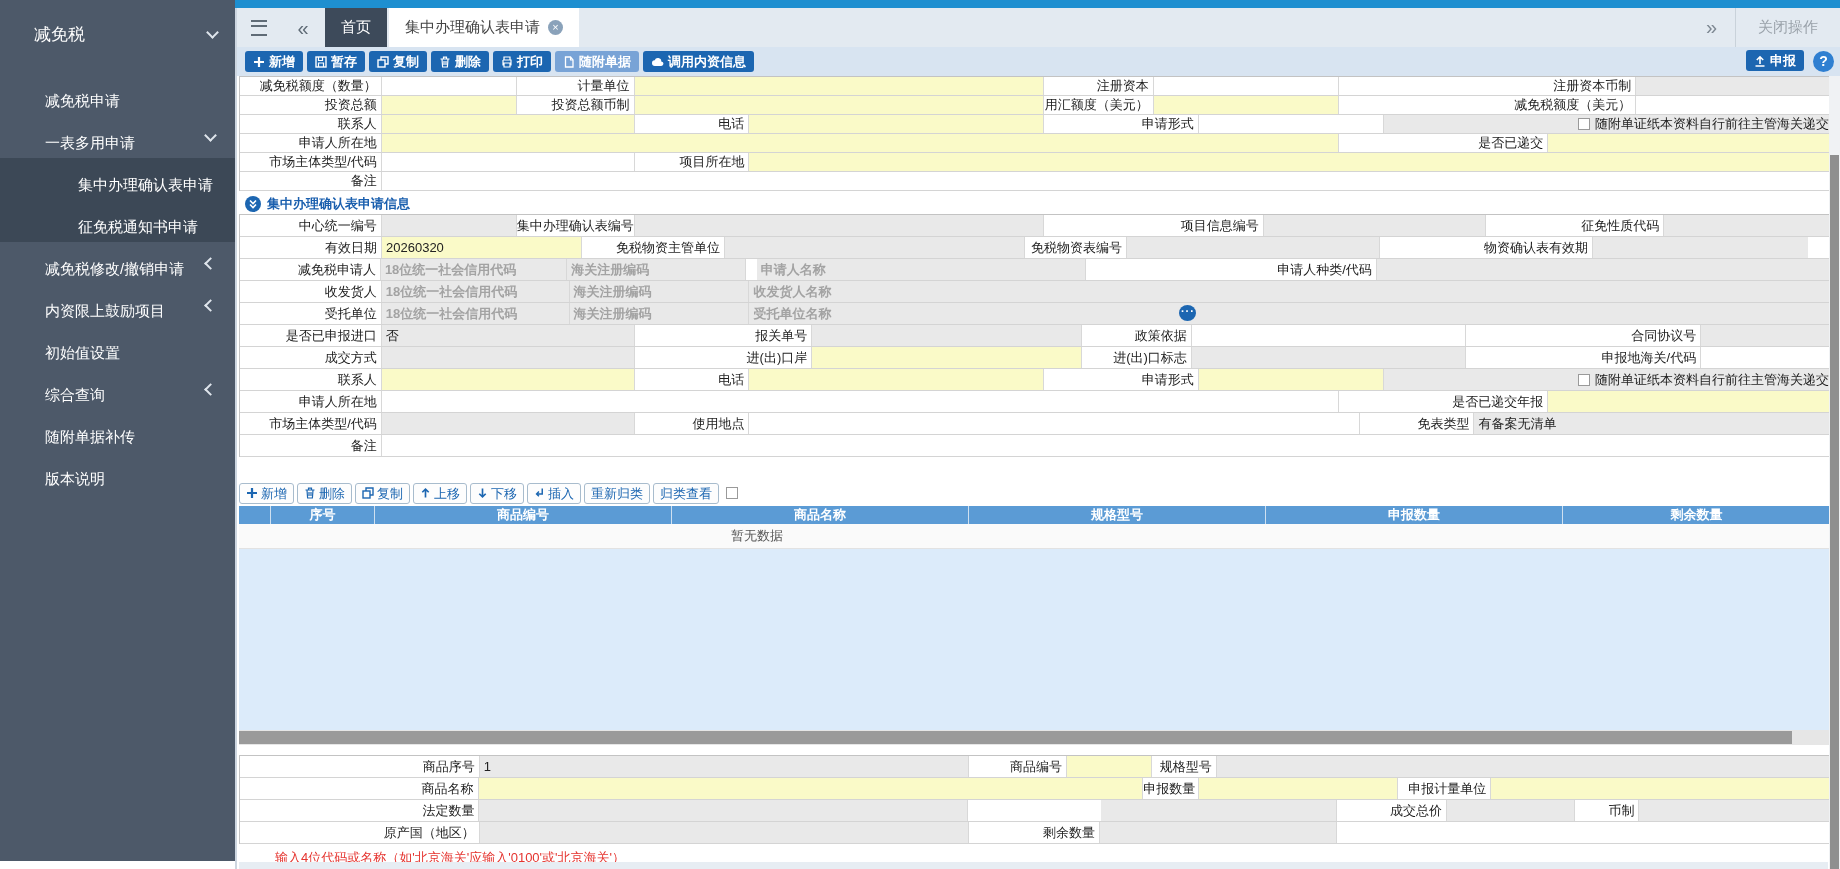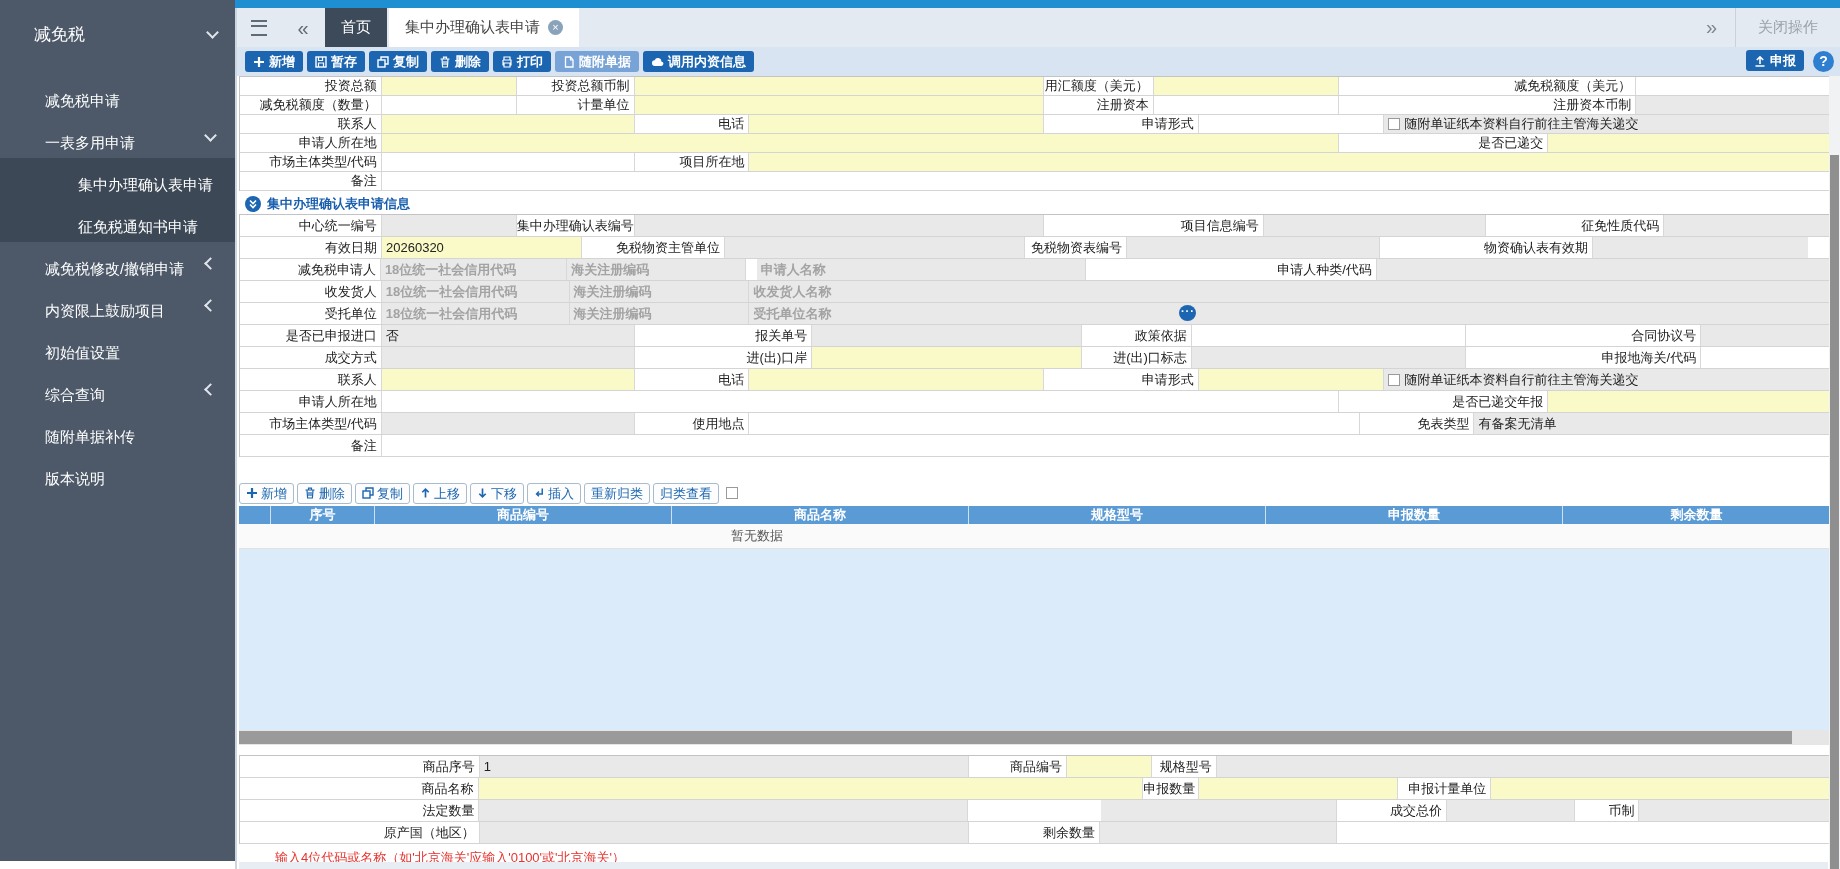--- a/index.html
+++ b/index.html
@@ -52,21 +52,21 @@
   .s2 .frow,.detail .frow{height:22px;line-height:21px;}
   .cell{box-sizing:border-box;border-right:1px solid #d8d8d8;overflow:hidden;white-space:nowrap;position:relative;}
   .frow .cell:last-child{border-right:none;}
   .cell.lab{text-align:right;padding-right:4px;color:#1d1d1d;background:#fff;}
   .cell.fy{background:#fafac8;}
   .cell.fg{background:#e9e9e9;}
   .cell.fw{background:#fff;}
   .cell.fe{background:#fff;border-right:none;}
   .cell .val{padding-left:4px;color:#222;}
   .cell .ph{padding-left:4px;color:#a3a3a3;font-weight:bold;}
-  .cell.chk{background:#e9e9e9;display:flex;align-items:center;gap:5px;padding-left:4px;color:#222;}
+  .cell.chk{background:#e9e9e9;display:flex;align-items:center;gap:5px;padding-left:4px;color:#222;justify-content:flex-end;}
   .box{width:12px;height:12px;background:#fff;border:1px solid #9a9a9a;display:inline-block;box-sizing:border-box;}
   .more{position:absolute;left:430px;top:2px;width:17px;height:16px;border-radius:50%;background:#1c66b1;color:#fff;
         font-weight:bold;font-size:11px;line-height:13px;text-align:center;letter-spacing:1px;cursor:pointer;}
   
   .sec-head{display:flex;align-items:center;gap:6px;height:20px;margin-top:3px;padding-left:6px;}
   .sec-head .ico{width:16px;height:16px;border-radius:50%;background:#1c66b1;display:flex;align-items:center;justify-content:center;}
   .sec-head .ttl{color:#1a5fae;font-weight:bold;font-size:13px;}
   
   .grid-toolbar{margin-top:23px;height:26px;display:flex;align-items:center;gap:3px;}
   .gbtn{display:inline-flex;align-items:center;gap:3px;background:#fdfdfd;color:#1c66b1;border:1px solid #a8bccd;border-radius:3px;
@@ -213,38 +213,38 @@
             <path d="M6 9V2M2.8 5L6 1.8 9.2 5M1.5 11h9" fill="none" stroke="currentColor" stroke-width="1.6"></path>
           </svg>
           <span>申报</span>
         </button></div>
     <div class="help">?</div>
   </div>
 
   <div class="main">
     <div class="fsection s1">
         <div class="frow">
+          <div class="cell lab" style="width: 142px;">减免税额度（数量）</div>
+          <div class="cell fw" style="width: 135px;"></div>
+          <div class="cell lab" style="width: 118px;">计量单位</div>
+          <div class="cell fy" style="width: 410px;"></div>
+          <div class="cell lab" style="width: 110px;">注册资本</div>
+          <div class="cell fw" style="width: 185px;"></div>
+          <div class="cell lab" style="width: 298px;">注册资本币制</div>
+          <div class="cell fg" style="width: 193px;"></div>
+        </div>
+        <div class="frow">
           <div class="cell lab" style="width: 142px;">投资总额</div>
           <div class="cell fy" style="width: 135px;"></div>
           <div class="cell lab" style="width: 118px;">投资总额币制</div>
           <div class="cell fy" style="width: 410px;"></div>
           <div class="cell lab" style="width: 110px;">用汇额度（美元）</div>
           <div class="cell fy" style="width: 185px;"></div>
           <div class="cell lab" style="width: 298px;">减免税额度（美元）</div>
           <div class="cell fw" style="width: 193px;"></div>
-        </div>
-        <div class="frow">
-          <div class="cell lab" style="width: 142px;">减免税额度（数量）</div>
-          <div class="cell fw" style="width: 135px;"></div>
-          <div class="cell lab" style="width: 118px;">计量单位</div>
-          <div class="cell fy" style="width: 410px;"></div>
-          <div class="cell lab" style="width: 110px;">注册资本</div>
-          <div class="cell fw" style="width: 185px;"></div>
-          <div class="cell lab" style="width: 298px;">注册资本币制</div>
-          <div class="cell fg" style="width: 193px;"></div>
         </div>
         <div class="frow">
           <div class="cell lab" style="width: 142px;">联系人</div>
           <div class="cell fy" style="width: 253px;"></div>
           <div class="cell lab" style="width: 115px;">电话</div>
           <div class="cell fy" style="width: 295px;"></div>
           <div class="cell lab" style="width: 155px;">申请形式</div>
           <div class="cell fw" style="width: 185px;"></div>
           <div class="cell chk" style="width: 446px;">
             <span class="box"></span>

